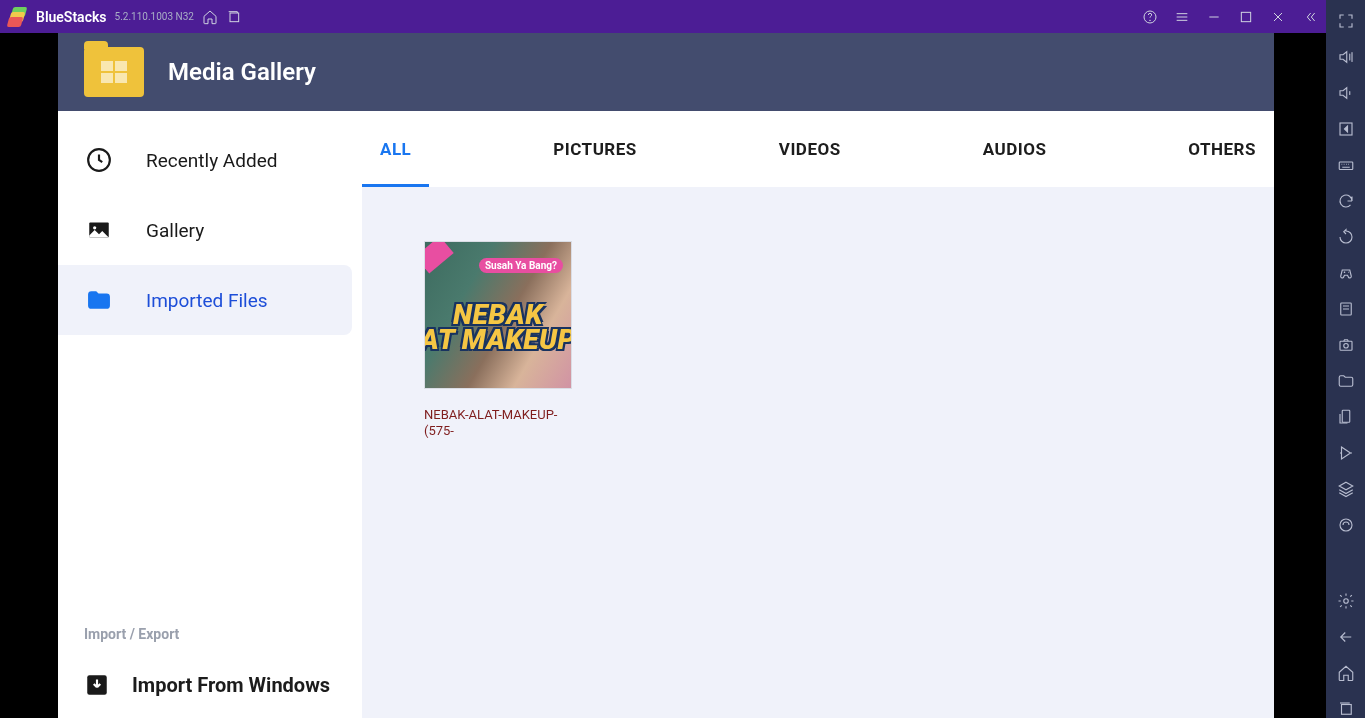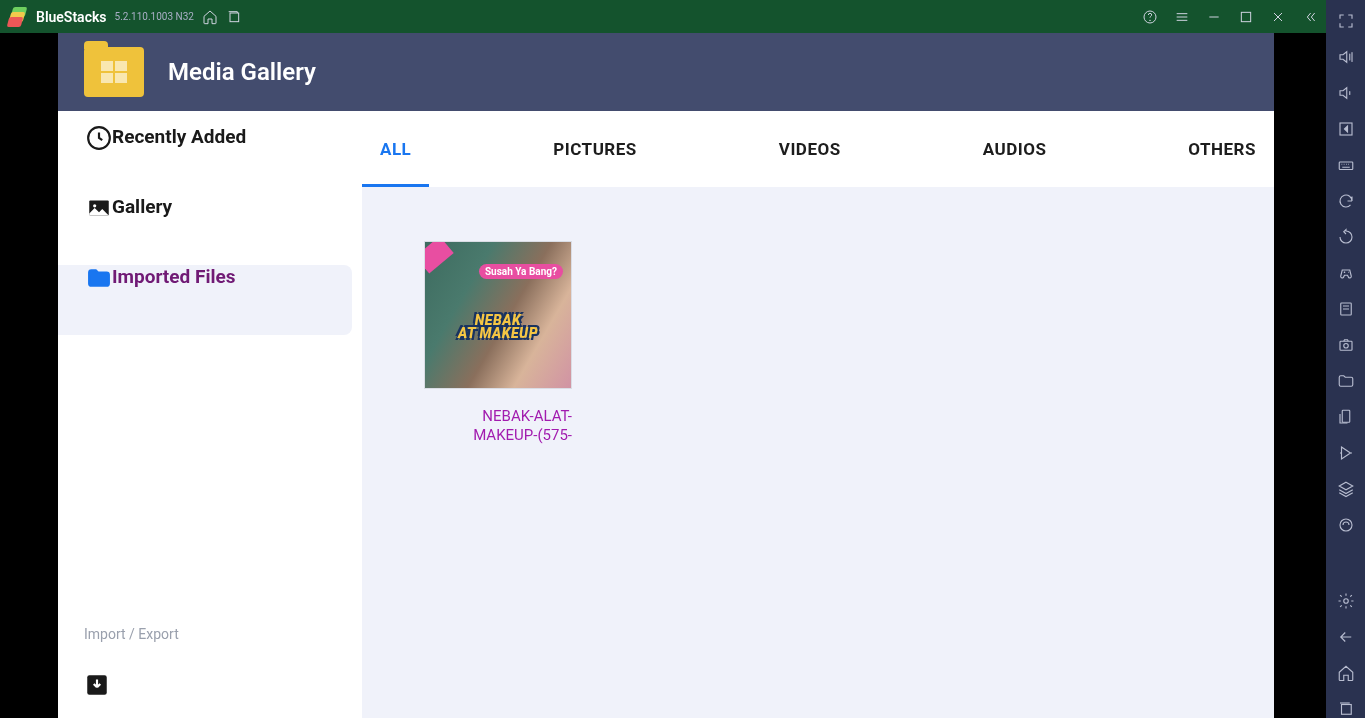--- a/index.html
+++ b/index.html
@@ -1,57 +1,57 @@
 <!DOCTYPE html>
 <html><head>
   <meta charset="utf-8">
   <style>
     * { margin: 0; padding: 0; box-sizing: border-box; font-family: -apple-system, BlinkMacSystemFont, "Segoe UI", Roboto, sans-serif; }
     body { width: 1365px; height: 718px; background: #000; display: flex; overflow: hidden; }
     .main-area { flex: 1; display: flex; flex-direction: column; }
-    .titlebar { height: 33px; background: #14532d; display: flex; align-items: center; padding: 8px 8px; color: #cfd3e0; }
+    .titlebar { height: 33px; background: #4c1d95; display: flex; align-items: center; padding: 8px 8px; color: #cfd3e0; }
     .titlebar-left { display: flex; align-items: center; gap: 8px; }
     .logo { width: 20px; height: 20px; border-radius: 4px; position: relative; }
     .logo-layer { position: absolute; width: 70%; height: 50%; border-radius: 2px; transform: skewX(-15deg); }
     .app-name { font-weight: 600; font-size: 14px; color: #fff; }
     .version { font-size: 10px; color: #a9afc6; }
     .titlebar-icon { width: 16px; height: 16px; display: flex; align-items: center; justify-content: center; cursor: pointer; }
     .titlebar-right { margin-left: auto; display: flex; align-items: center; gap: 16px; }
     .titlebar svg { stroke: #cfd3e0; fill: none; stroke-width: 1.5; }
     .content { flex: 1; background: #000; display: flex; }
     .black-pad { width: 58px; background: #000; }
     .app-frame { flex: 1; display: flex; flex-direction: column; background: #fff; }
     .app-header { height: 78px; background: #434c6e; display: flex; align-items: center; padding: 0 26px; gap: 24px; }
     .folder-icon { width: 60px; height: 50px; background: #efc23b; border-radius: 4px 4px 4px 4px; position: relative; }
     .folder-icon::before { content: ""; position: absolute; top: -6px; left: 0; width: 24px; height: 8px; background: #efc23b; border-radius: 4px 4px 0 0; }
     .folder-win { position: absolute; left: 50%; top: 50%; width: 26px; height: 22px; transform: translate(-50%, -50%); display: grid; grid-template-columns: 1fr 1fr; grid-template-rows: 1fr 1fr; gap: 2px; }
     .folder-win div { background: rgba(255,255,255,0.6); }
     .app-title { color: #fff; font-size: 24px; font-weight: 600; }
     .app-body { flex: 1; display: flex; background: #f0f2fa; }
     .sidebar { width: 304px; background: #fff; display: flex; flex-direction: column; padding-top: 14px; }
-    .side-item { height: 70px; display: flex; padding: 0 28px; cursor: pointer; font-size: 19px; color: #1a1a1a; font-weight: 700; border-radius: 0 8px 8px 0; margin-right: 10px; }
-    .side-item.active { background: #f0f2fa; color: #701a75; }
+    .side-item { height: 70px; display: flex; align-items: center; padding: 0 28px; gap: 34px; cursor: pointer; font-size: 19px; color: #1a1a1a; font-weight: 400; border-radius: 0 8px 8px 0; margin-right: 10px; }
+    .side-item.active { background: #f0f2fa; color: #1d4ed8; }
     .side-item svg { width: 26px; height: 26px; flex-shrink: 0; }
     .side-item.active svg { stroke: #1976f0; fill: #1976f0; }
-    .side-section-label { margin-top: auto; padding: 10px 26px; font-size: 14px; color: #9aa0ad; font-weight: 400; }
+    .side-section-label { margin-top: auto; padding: 10px 26px; font-size: 14px; color: #9aa0ad; font-weight: 700; }
     .side-action { height: 66px; display: flex; align-items: center; padding: 0 26px; gap: 22px; cursor: pointer; font-size: 20px; font-weight: 700; color: #1c1c1c; }
     .side-action svg { width: 26px; height: 26px; flex-shrink: 0; }
     .main-panel { flex: 1; display: flex; flex-direction: column; }
     .tabs { height: 76px; display: flex; align-items: center; justify-content: space-between; gap: 50px; background: #fff; }
     .tab { font-size: 17px; font-weight: 700; color: #1d1d1d; padding: 10px 18px; cursor: pointer; position: relative; letter-spacing: 0.5px; }
     .tab.active { color: #1976f0; }
     .tab.active::after { content: ""; position: absolute; left: 0; right: 0; bottom: -18px; height: 3px; background: #1976f0; }
     .grid-area { flex: 1; background: #f0f2fa; padding: 54px 0 0 62px; }
     .file-card { width: 148px; display: flex; flex-direction: column; align-items: center; gap: 18px; cursor: pointer; }
     .thumb { width: 148px; height: 148px; background: #fff; border: 1px solid #dadde5; position: relative; overflow: hidden; }
     .thumb-bg { position: absolute; inset: 0; background: linear-gradient(120deg, #3d6b5f 0%, #4a7a6d 30%, #8a6f5c 55%, #d8b49a 75%, #d193a4 100%); }
-    .thumb-text1 { position: absolute; top: calc(50% + 12px); left: 50%; transform: translate(-50%,-50%); font-weight: 900; font-size: 14px; color: #f5c644; text-shadow: -2px -2px 0 #193360, 2px -2px 0 #193360, -2px 2px 0 #193360, 2px 2px 0 #193360; line-height: 0.9; text-align: center; white-space: nowrap; font-style: italic; letter-spacing: 0.5px; }
-    .thumb-badge { position: absolute; top: 22px; right: 8px; background: #e84ea1; color: #fff; font-size: 10px; font-weight: 700; padding: 2px 6px; border-radius: 8px; }
+    .thumb-text1 { position: absolute; top: calc(50% + 12px); left: 50%; transform: translate(-50%,-50%); font-weight: 900; font-size: 28px; color: #f5c644; text-shadow: -2px -2px 0 #193360, 2px -2px 0 #193360, -2px 2px 0 #193360, 2px 2px 0 #193360; line-height: 0.9; text-align: center; white-space: nowrap; font-style: italic; letter-spacing: 0.5px; }
+    .thumb-badge { position: absolute; top: 16px; right: 8px; background: #e84ea1; color: #fff; font-size: 10px; font-weight: 700; padding: 2px 6px; border-radius: 8px; }
     .thumb-corner { position: absolute; top: -2px; left: -2px; width: 32px; height: 22px; background: #e84ea1; transform: rotate(-40deg) translateX(-6px); }
-    .file-name { font-size: 15px; color: #a21caf; text-align: right; line-height: 1.25; }
+    .file-name { font-size: 13px; color: #7f1d1d; text-align: left; line-height: 1.25; }
     .sidebar-right { width: 39px; background: #2a3250; display: flex; flex-direction: column; align-items: center; padding-top: 12px; gap: 18px; }
     .sidebar-right .tool { width: 18px; height: 18px; cursor: pointer; display:flex; align-items:center; justify-content:center; }
     .sidebar-right svg { stroke: #b8bdd0; fill: none; stroke-width: 1.5; width: 18px; height: 18px; }
     .sidebar-right .spacer { flex: 1; }
   </style>
 </head>
 <body>
 
 <div class="main-area">
   <div class="titlebar">
@@ -151,20 +151,21 @@
             <span>Imported Files</span>
           </div>
 
           <div class="side-section-label">Import / Export</div>
 
           <div class="side-action">
             <svg viewBox="0 0 24 24" fill="#1a1a1a">
                 <rect x="3" y="3" width="18" height="18" rx="2"></rect>
                 <path d="M12 7v7m0 0l-3-3m3 3l3-3" stroke="#fff" stroke-width="2" fill="none"></path>
               </svg>
+            <span>Import From Windows</span>
           </div>
         </div>
 
         <div class="main-panel">
           <div class="tabs">
             <div class="tab active">ALL</div>
             <div class="tab">PICTURES</div>
             <div class="tab">VIDEOS</div>
             <div class="tab">AUDIOS</div>
             <div class="tab">OTHERS</div>

